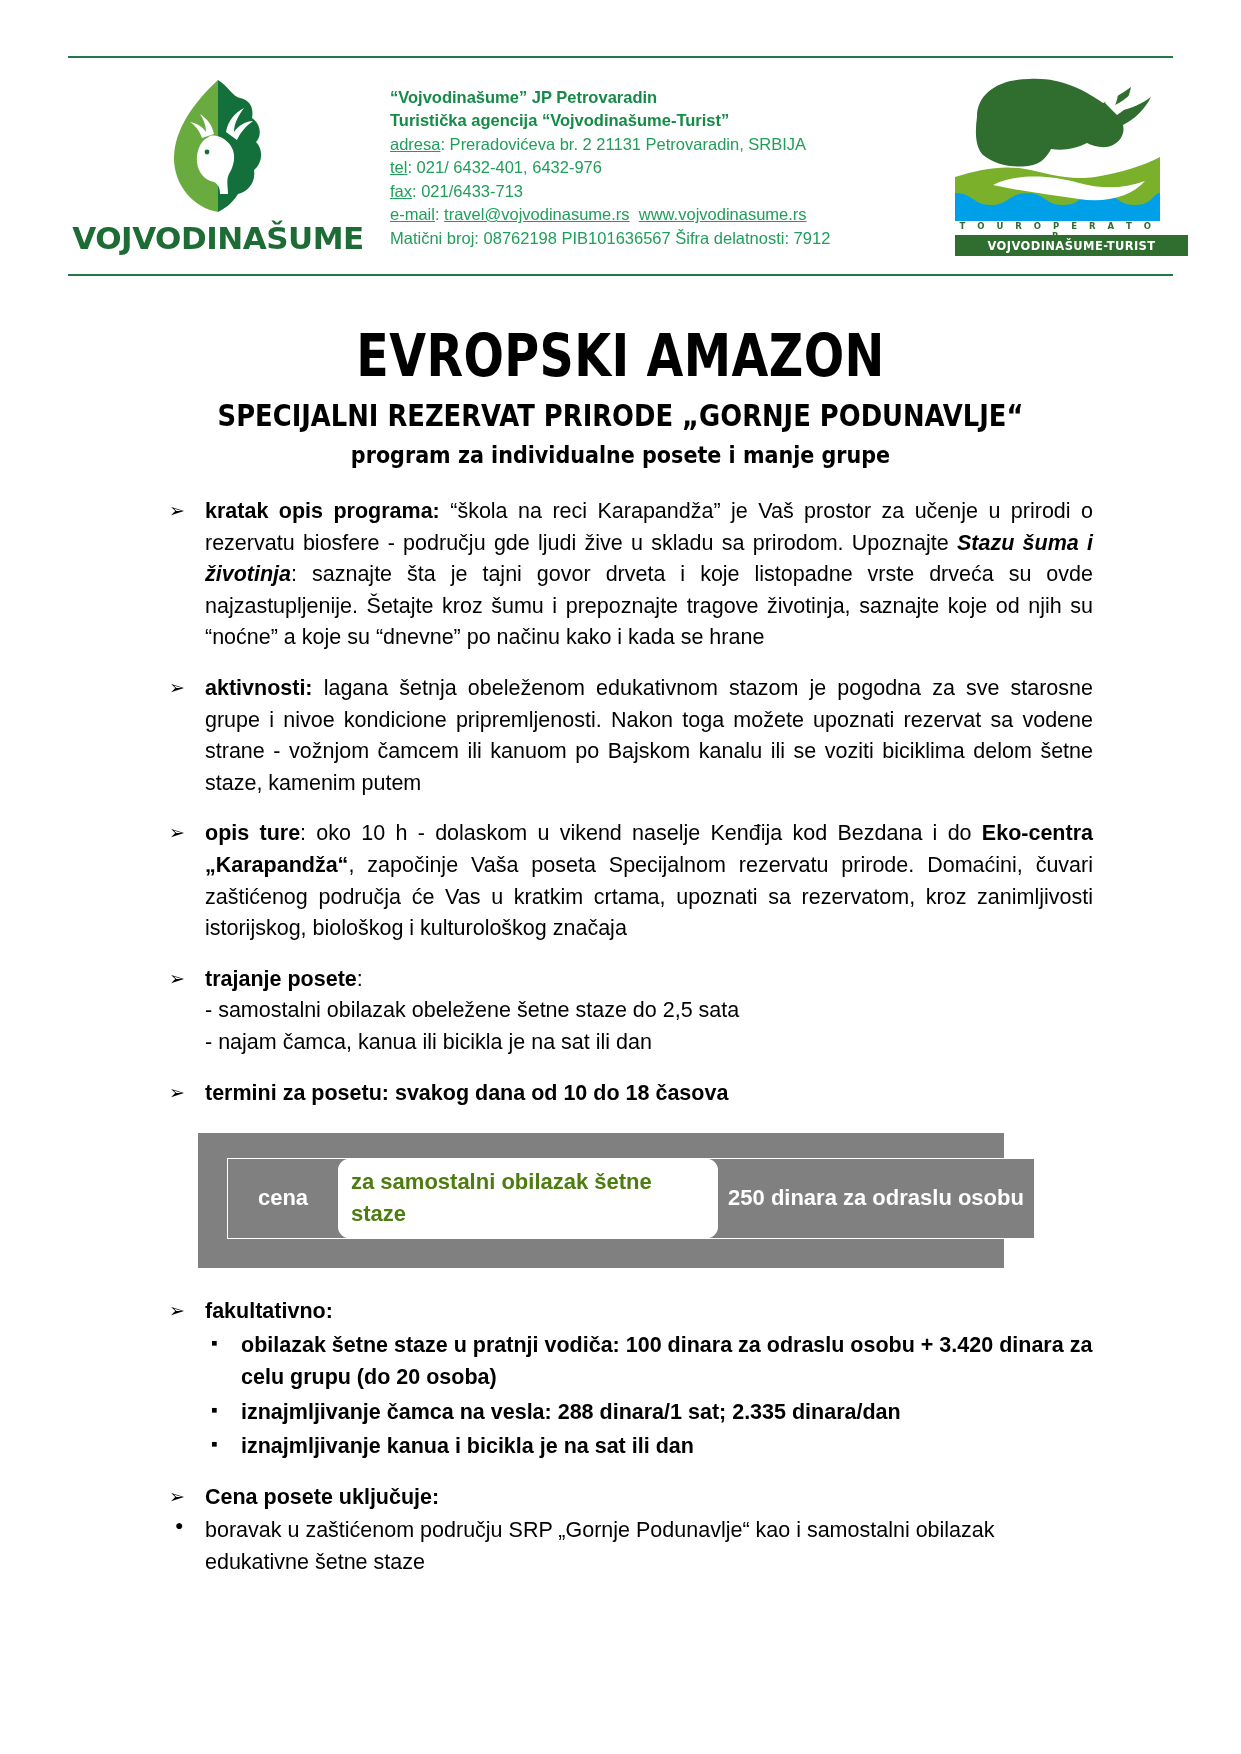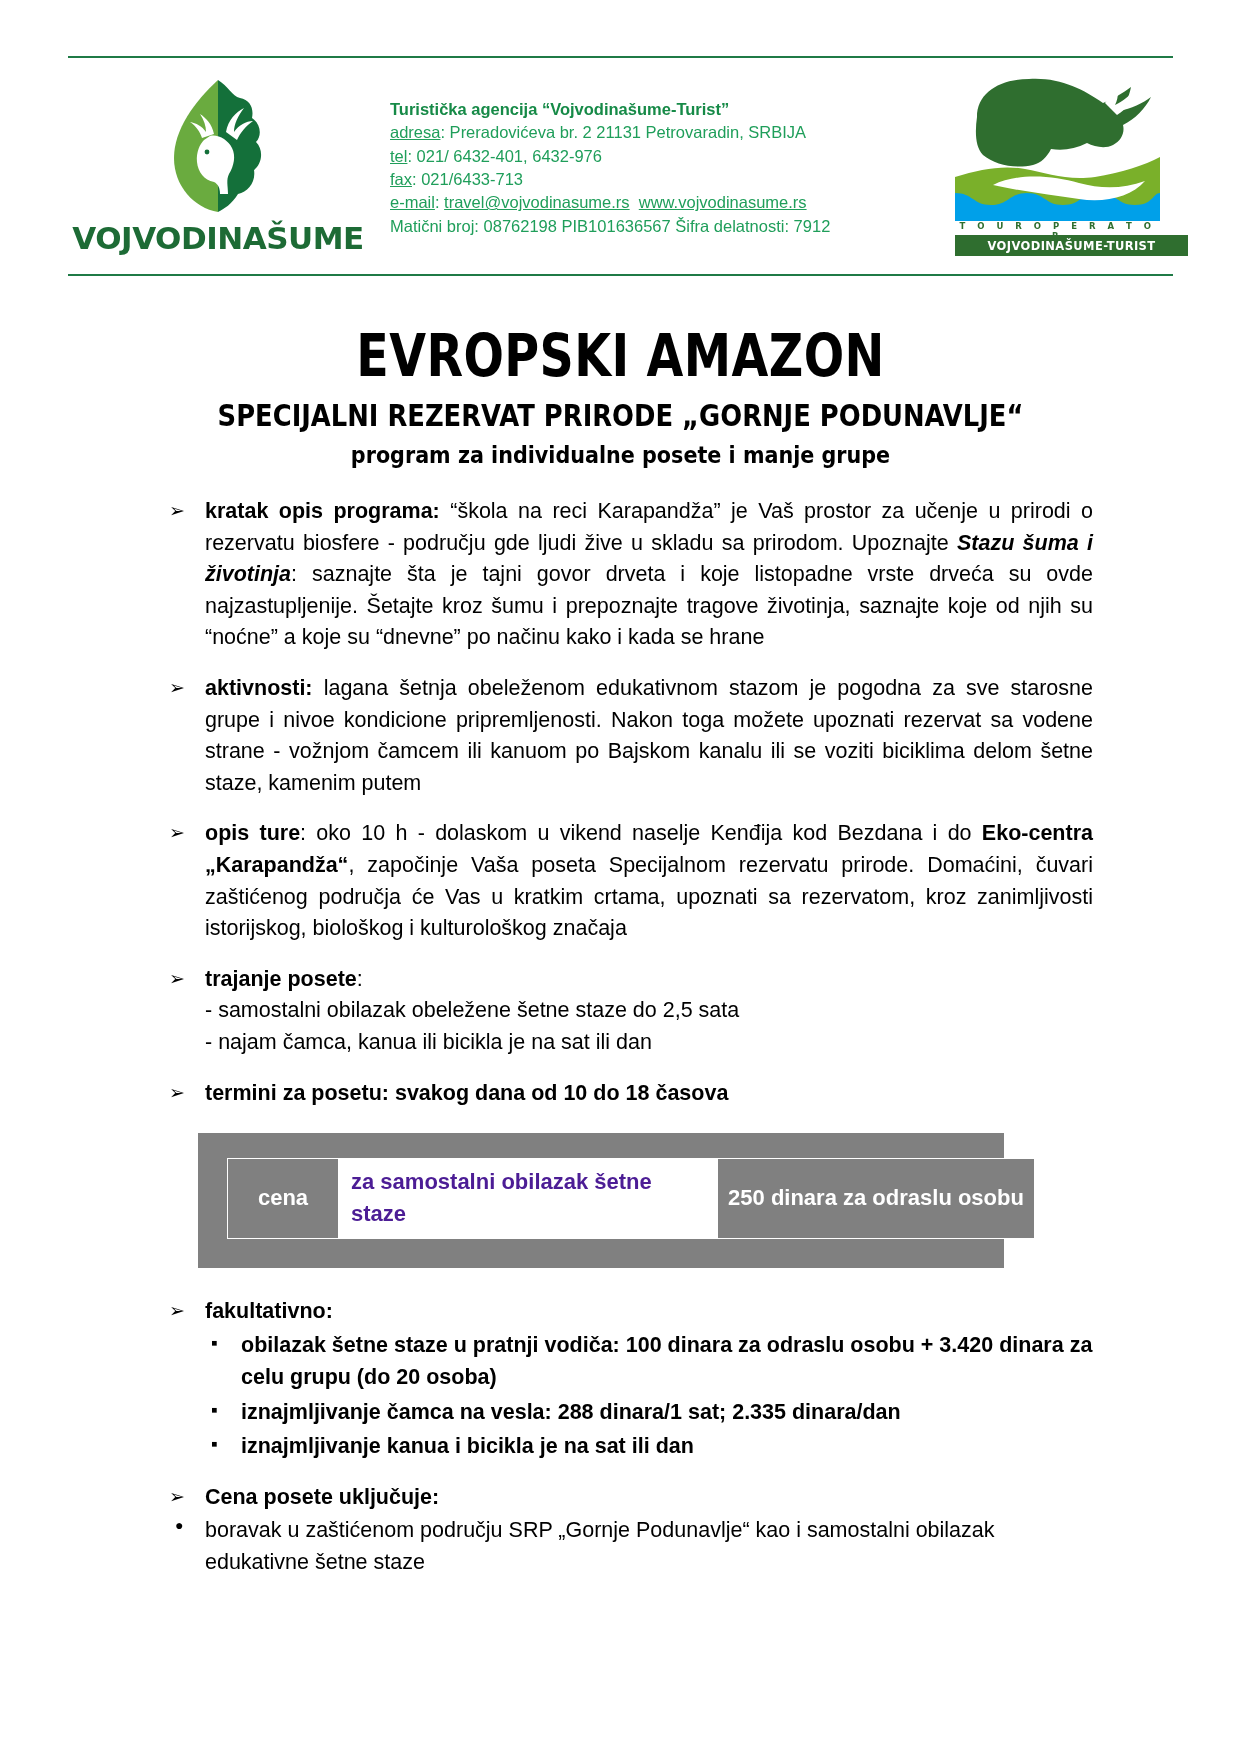--- a/index.html
+++ b/index.html
@@ -240,25 +240,26 @@
     justify-content: center;
     box-sizing: border-box;
   }
   .pc-label {
     background: #808080;
     color: #ffffff;
     flex: 0 0 110px;
   }
   .pc-desc {
     background: #ffffff;
-    color: #4c1d95;
+    color: #4d7c0f;
     flex: 1 1 auto;
     border-left: 3px solid #ffffff;
     border-right: 3px solid #ffffff;
     box-shadow: inset 0 0 0 1px #ffffff;
+    border-radius: 11px;
   }
   .pc-price {
     background: #808080;
     color: #ffffff;
     flex: 0 0 316px;
   }
   .price-table-wrap {
     background: #808080;
     width: 806px;
     margin: 24px 0 28px 35px;
@@ -287,20 +288,21 @@
                    C52 50 56 56 58 62 Z" fill="#ffffff"></path>
           <path d="M82 56 C84 44 92 36 100 32 C94 40 90 48 90 56 C95 49 102 45 109 45
                    C102 50 96 57 93 64 Z" fill="#ffffff"></path>
           <circle cx="63" cy="76" r="2.4" fill="#14703a"></circle>
         </svg>
       </div>
       <div class="logo-wordmark">VOJVODINAŠUME</div>
     </div>
 
     <div class="contact">
+      <div class="ln b">“Vojvodinašume” JP  Petrovaradin</div>
       <div class="ln b">Turistička agencija  “Vojvodinašume-Turist”</div>
       <div class="ln"><span class="u">adresa</span><span>:  Preradovićeva br. 2  21131 Petrovaradin, SRBIJA</span></div>
       <div class="ln"><span class="u">tel</span><span>: 021/ 6432-401,  6432-976</span></div>
       <div class="ln"><span class="u">fax</span><span>: 021/6433-713</span></div>
       <div class="ln"><span class="u">e-mail</span><span>:&nbsp;</span><span class="link">travel@vojvodinasume.rs</span><span>&nbsp;&nbsp;</span><span class="link">www.vojvodinasume.rs</span></div>
       <div class="ln">Matični broj: 08762198 PIB101636567 Šifra delatnosti: 7912</div>
     </div>
 
     <div class="logo-right">
       <div class="tour-art">

